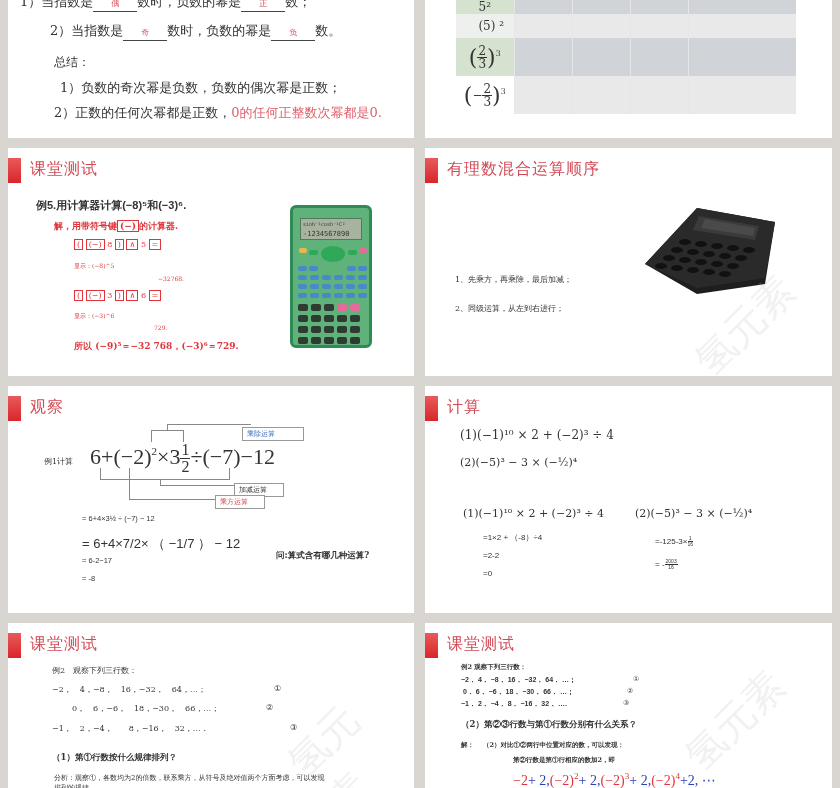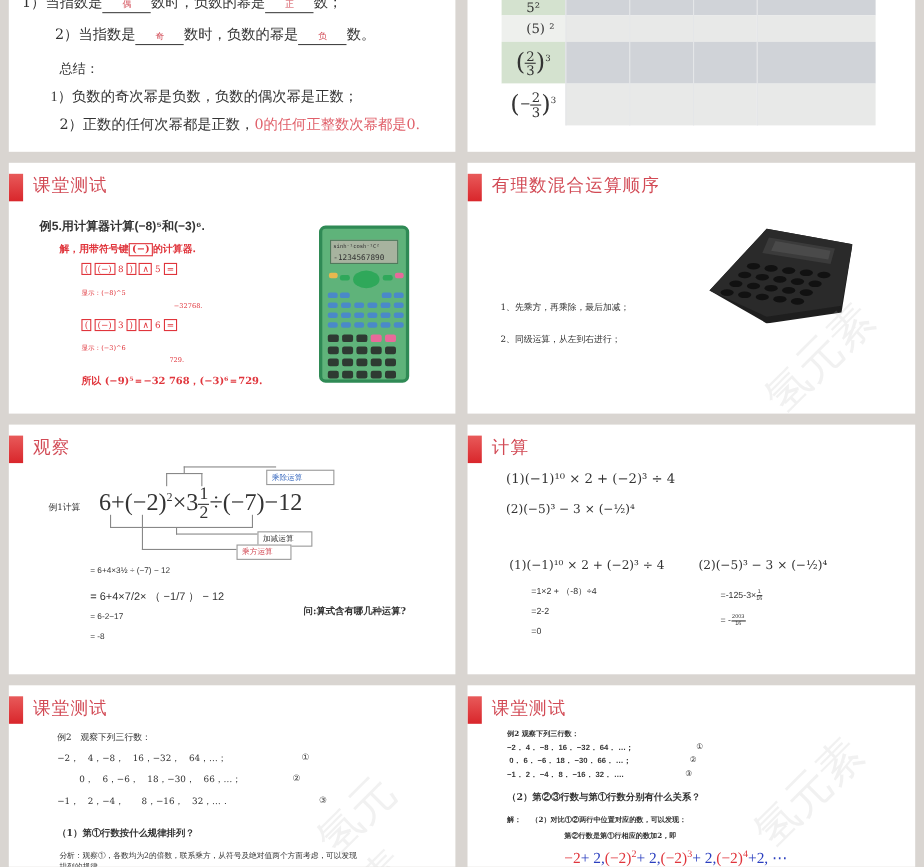--- a/index.html
+++ b/index.html
@@ -70,21 +70,21 @@
 <body>
 
 <div class="slide s1">
   <div class="abs t13" style="left:12px; top:-3px;">
     <span>1）当指数是</span><span class="blank">偶</span><span>数时，负数的幂是</span><span class="blank">正</span><span>数；</span>
   </div>
   <div class="abs t13" style="left:42px; top:26px;">
     <span>2）当指数是</span><span class="blank">奇</span><span>数时，负数的幂是</span><span class="blank">负</span><span>数。</span>
   </div>
   <div class="abs t12" style="left:46px; top:58px;">总结：</div>
-  <div class="abs t13" style="left:38px; top:83px;font-family:Liberation Serif, serif;">1）负数的奇次幂是负数，负数的偶次幂是正数；</div>
+  <div class="abs t13" style="left:52px; top:83px;">1）负数的奇次幂是负数，负数的偶次幂是正数；</div>
   <div class="abs t13" style="left:46px; top:108px;">
     <span>2）正数的任何次幂都是正数，</span><span class="pink">0的任何正整数次幂都是0.</span>
   </div>
 </div>
 
 <div class="slide s2">
   <table class="ptable">
     <tbody>
         <tr class="row-a" style="height:18px;">
       <td class="h" style="height:18px; vertical-align:bottom;">5²</td>
@@ -252,21 +252,21 @@
   <div class="line" style="left:143px; top:44px; width:33px; height:12px; border-top-width:1px; border-left-width:1px; border-right-width:1px;"></div>
   <div class="line" style="left:159px; top:38px; width:84px; height:6px; border-top-width:1px; border-left-width:1px;"></div>
   <div class="line" style="left:92px; top:82px; width:130px; height:12px; border-bottom-width:1px; border-left-width:1px; border-right-width:1px;"></div>
   <div class="line" style="left:152px; top:94px; width:84px; height:6px; border-left-width:1px; border-bottom-width:1px;"></div>
   <div class="line" style="left:121px; top:82px; width:95px; height:32px; border-left-width:1px; border-bottom-width:1px;"></div>
   <div class="box-label" style="left:234px; top:41px; width:62px; color:#3c6cc0;">乘除运算</div>
   <div class="box-label" style="left:226px; top:97px; width:50px; color:#333;">加减运算</div>
   <div class="box-label" style="left:207px; top:109px; width:50px; color:#d24a55;">乘方运算</div>
 
   <div class="abs sans" style="left:74px; top:128px; font-size:7.5px;">= 6+4×3½ ÷ (−7) − 12</div>
-  <div class="abs sans" style="left:74px; top:149px; font-size:10px;">= 6+4×7/2× （ −1/7 ） − 12</div>
+  <div class="abs sans" style="left:74px; top:149px; font-size:13px;">= 6+4×7/2× （ −1/7 ） − 12</div>
   <div class="abs sans" style="left:74px; top:170px; font-size:7.5px;">= 6-2−17</div>
   <div class="abs sans" style="left:74px; top:188px; font-size:7.5px;">= -8</div>
   <div class="abs bold" style="left:268px; top:164px; font-size:8.5px;">问:算式含有哪几种运算?</div>
 </div>
 
 <div class="slide s6">
   <div class="title-bar"></div>
   <div class="title">计算</div>
   <div class="abs" style="left:35px; top:42px; font-size:12px;">(1)(−1)¹⁰ × 2 + (−2)³ ÷ 4</div>
   <div class="abs" style="left:35px; top:70px; font-size:11px;">(2)(−5)³ − 3 × (−½)⁴</div>

